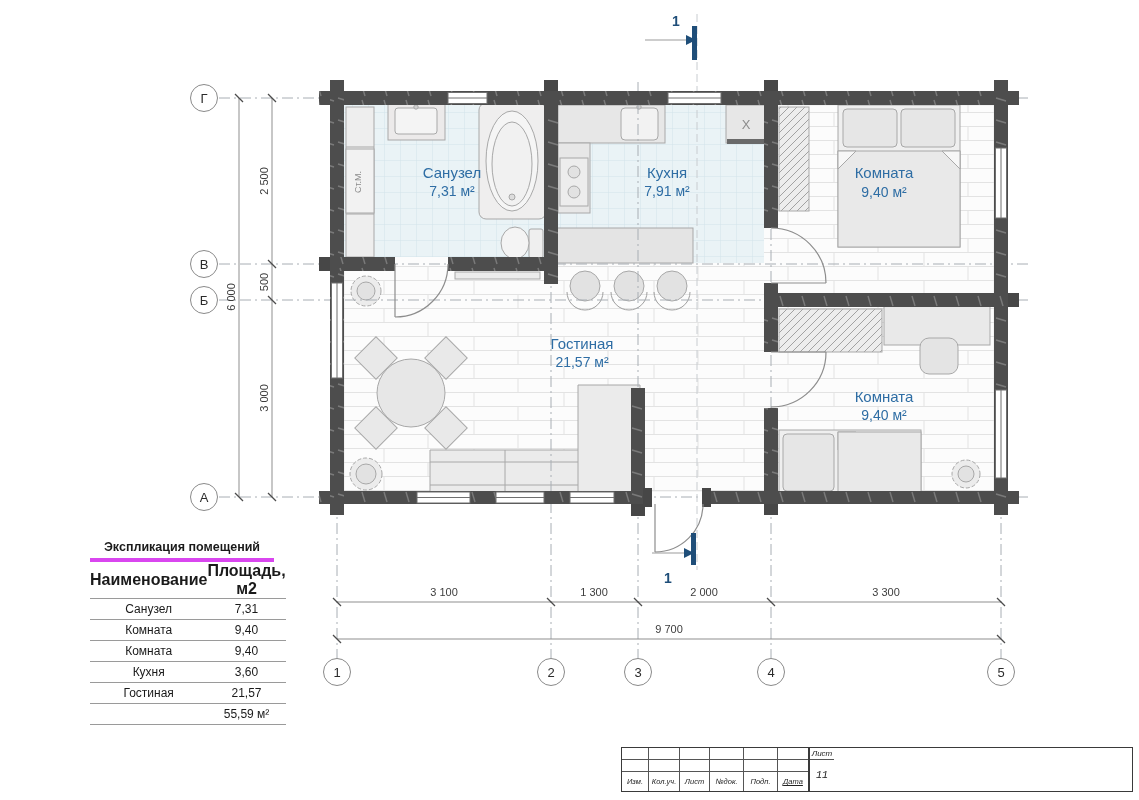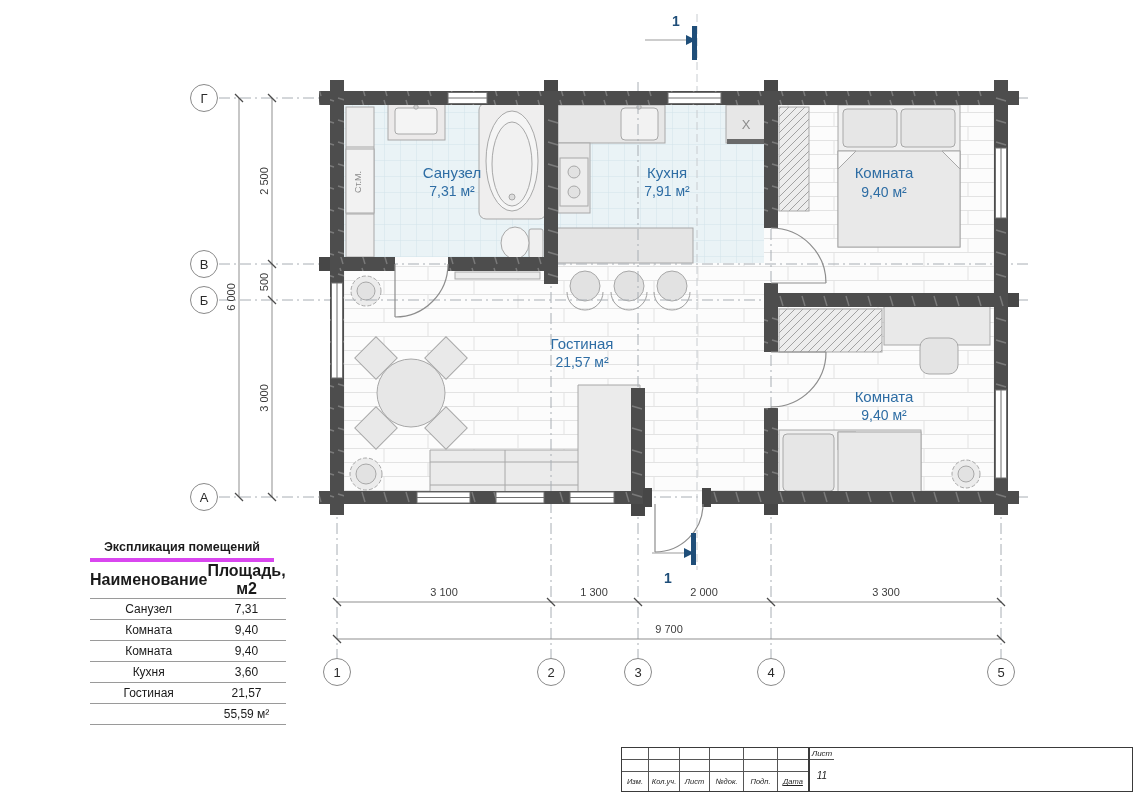--- a/index.html
+++ b/index.html
@@ -35,21 +35,21 @@
                font-size:7.5px;font-style:italic;display:flex;align-items:center;
                justify-content:center;white-space:nowrap;overflow:hidden;text-align:center;}
   #tb-left div:nth-child(6n){border-right:none;text-decoration:underline;}
   #tb-left div.lastrow{border-bottom:none;}
   #tb-mid{flex:1;display:flex;align-items:center;justify-content:center;
           font-size:14px;font-style:italic;}
   #tb-right{width:24px;border-left:1px solid #3a3a3a;display:flex;flex-direction:column;}
   #tb-right .shl{font-size:8px;font-style:italic;text-align:center;border-bottom:1px solid #555;
                  padding:1px 0;}
   #tb-right .shn{flex:1;font-size:10px;font-style:italic;display:flex;align-items:center;
-                 justify-content:center;}
+                 justify-content:center;font-family:Liberation Mono, monospace;}
 </style>
 </head>
 <body>
 
 <div id="sheet">
 
 <svg width="1139" height="800" viewBox="0 0 1139 800">
   <defs>
     <pattern id="plank" width="90" height="28" patternUnits="userSpaceOnUse">
       <rect width="90" height="28" fill="#fcfcfc"></rect>

